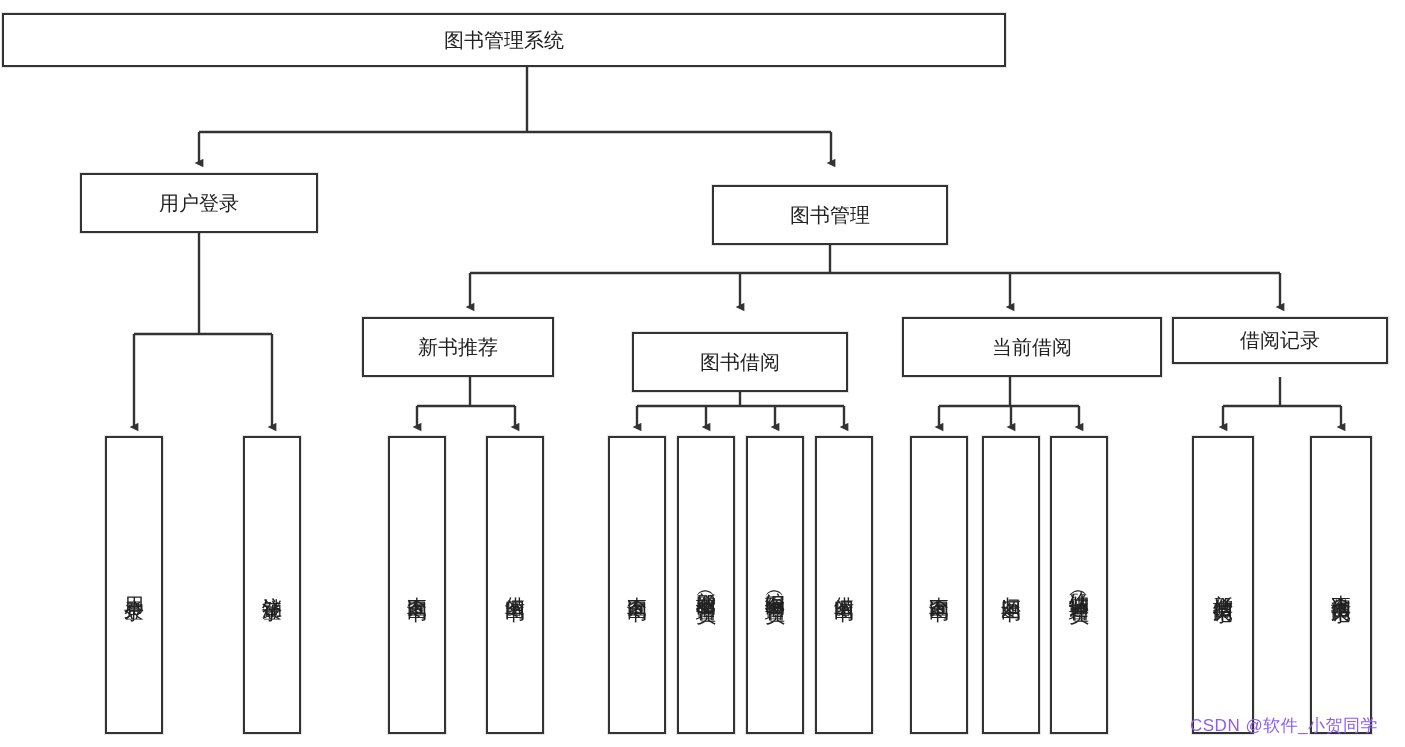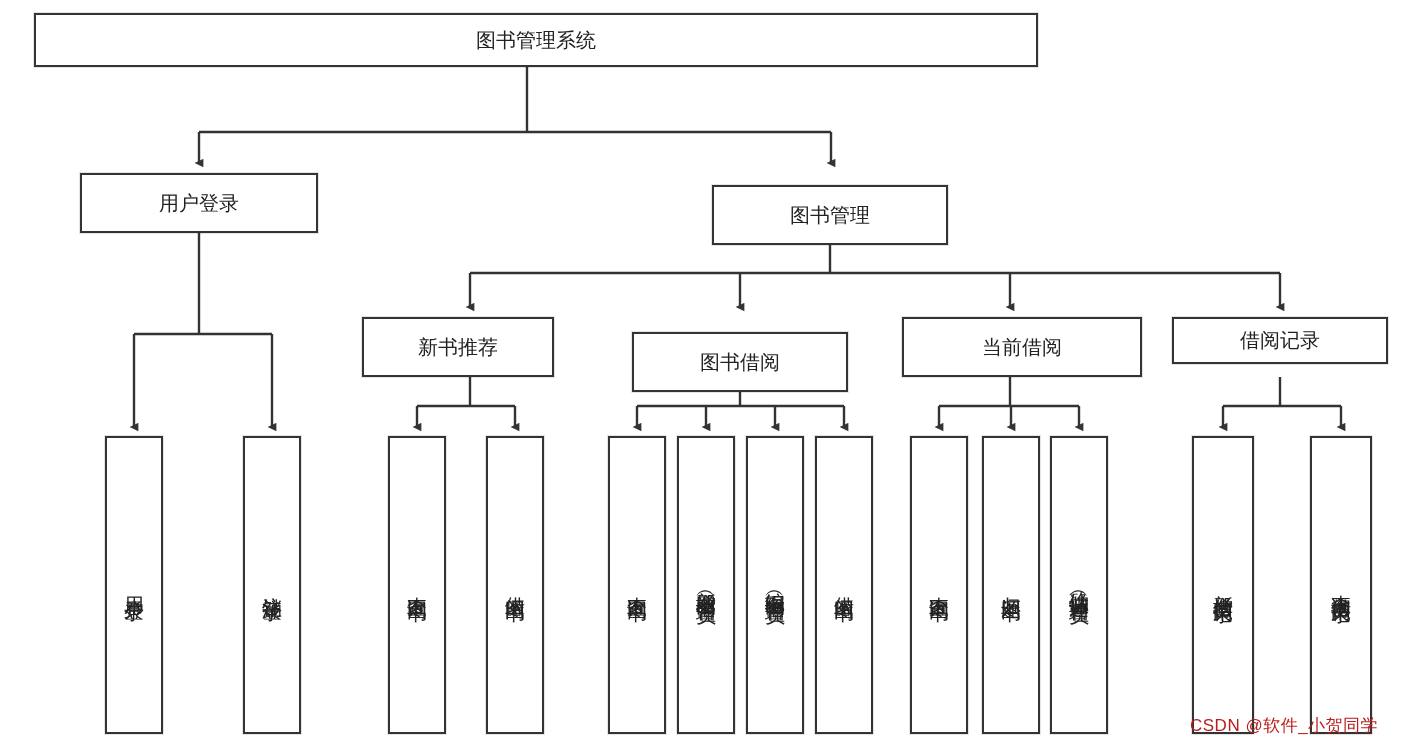--- a/index.html
+++ b/index.html
@@ -31,21 +31,21 @@
     writing-mode:vertical-rl;
     text-orientation:upright;
     font-size:20px;
     line-height:1.35;
     letter-spacing:2px;
     white-space:nowrap;
   }
   .watermark{
     position:absolute;
     font-size:17px;
-    color:#b91c1c;
+    color:#8b5cf6;
     white-space:nowrap;
     letter-spacing:0.5px;
   }
 </style>
 </head>
 <body>
 
 <div id="canvas">
 
   <svg class="links" viewBox="0 0 1405 747">
@@ -91,38 +91,38 @@
       <path d="M1011,406 L1011,427" marker-end="url(#arrow)"></path>
       <path d="M1079,406 L1079,427" marker-end="url(#arrow)"></path>
 
       <path d="M1280,377 L1280,406"></path>
       <path d="M1223,406 L1341,406"></path>
       <path d="M1223,406 L1223,427" marker-end="url(#arrow)"></path>
       <path d="M1341,406 L1341,427" marker-end="url(#arrow)"></path>
     </g>
   </svg>
 
-  <div class="node" id="n-root" style="left: 34px; top: 13px; width: 1004px; height: 54px;">
+  <div class="node" id="n-root" style="left: 2px; top: 13px; width: 1004px; height: 54px;">
     <span class="lbl">图书管理系统</span>
   </div>
 
   <div class="node" id="n-l1-0" style="left: 80px; top: 173px; width: 238px; height: 60px;">
     <span class="lbl">用户登录</span>
   </div>
   <div class="node" id="n-l1-1" style="left: 712px; top: 173px; width: 236px; height: 60px; margin-top: 12px;">
     <span class="lbl">图书管理</span>
   </div>
 
   <div class="node" id="n-l2-0" style="left: 362px; top: 317px; width: 192px; height: 60px;">
     <span class="lbl">新书推荐</span>
   </div>
   <div class="node" id="n-l2-1" style="left: 632px; top: 332px; width: 216px; height: 60px;">
     <span class="lbl">图书借阅</span>
   </div>
-  <div class="node" id="n-l2-2" style="left: 902px; top: 317px; width: 240px; height: 60px;">
+  <div class="node" id="n-l2-2" style="left: 902px; top: 317px; width: 260px; height: 60px;">
     <span class="lbl">当前借阅</span>
   </div>
   <div class="node" id="n-l2-3" style="left: 1172px; top: 317px; width: 216px; height: 47px;">
     <span class="lbl">借阅记录</span>
   </div>
 
   <div class="node vert" id="n-lf-0" style="left: 105px; top: 436px; width: 58px; height: 298px;">
     <span class="lbl">用户登录</span>
   </div>
   <div class="node vert" id="n-lf-1" style="left: 243px; top: 436px; width: 58px; height: 298px;">

